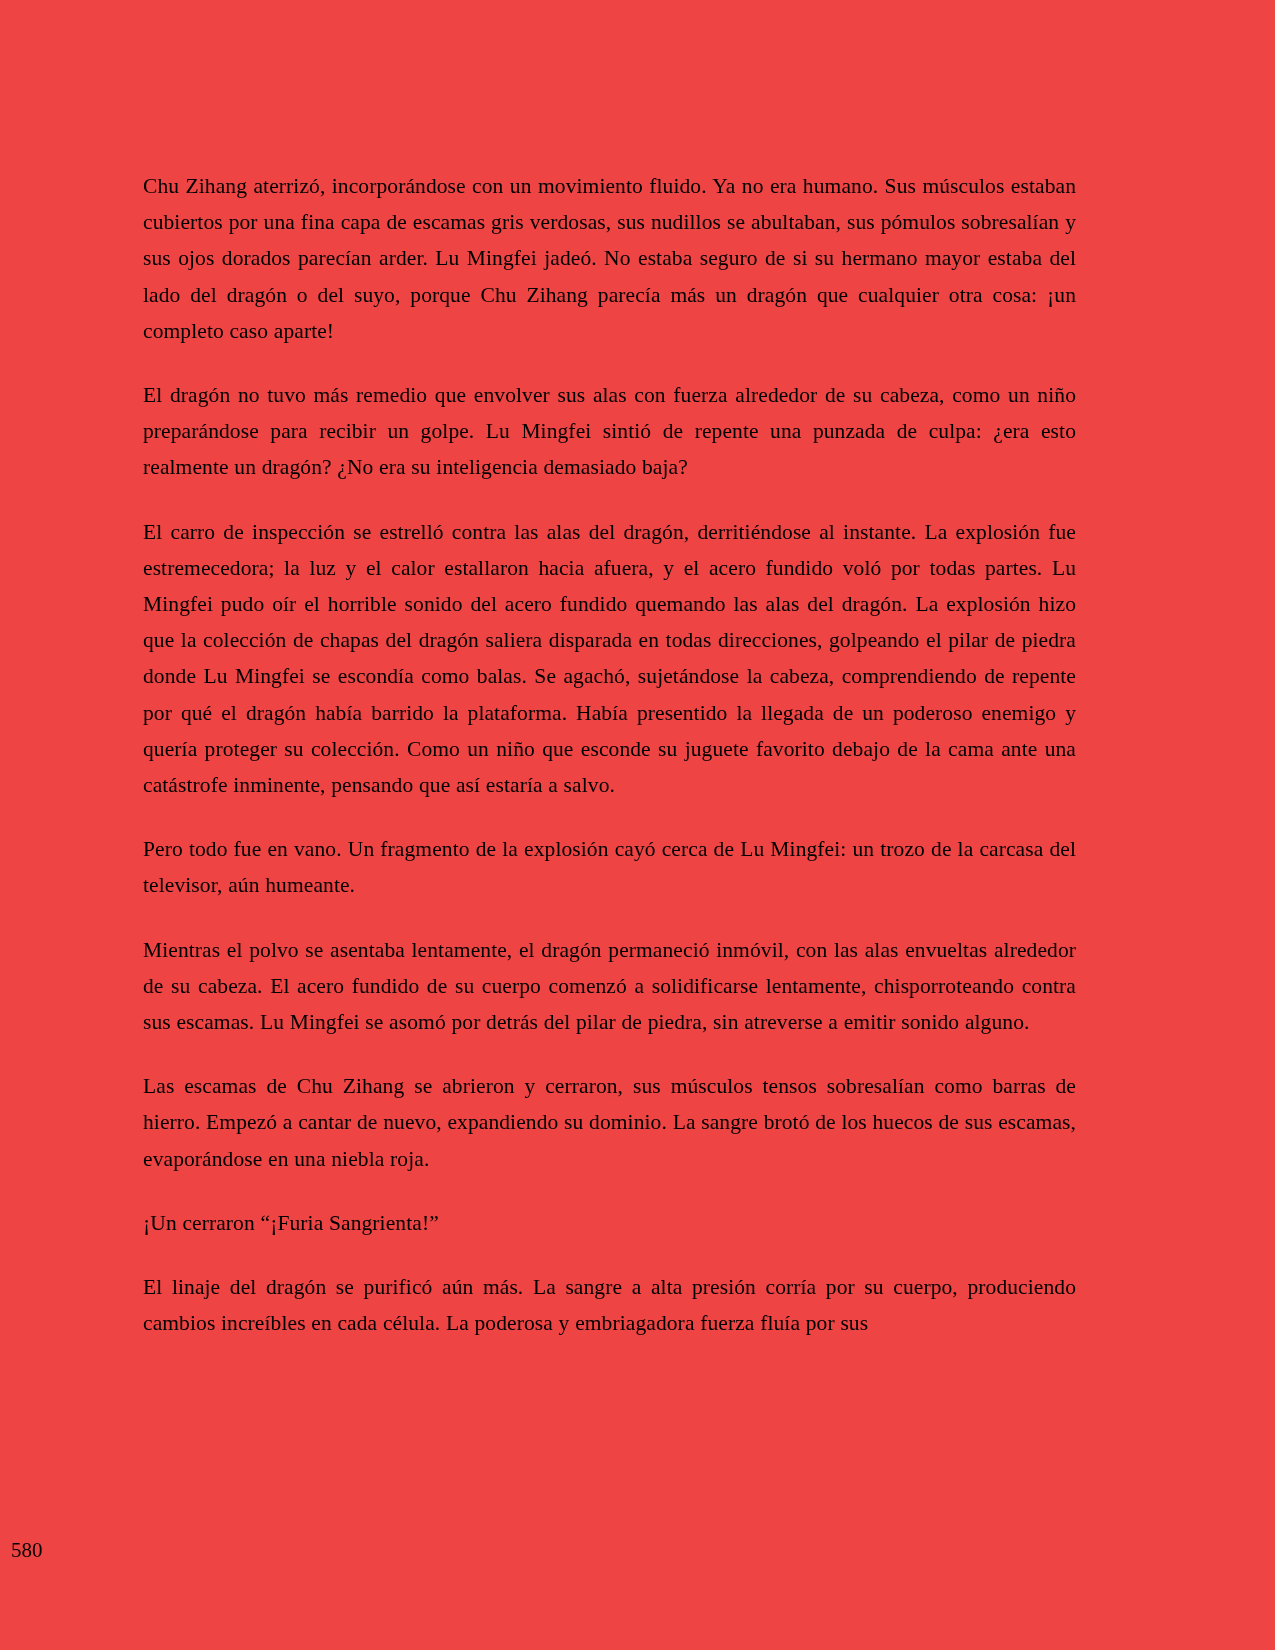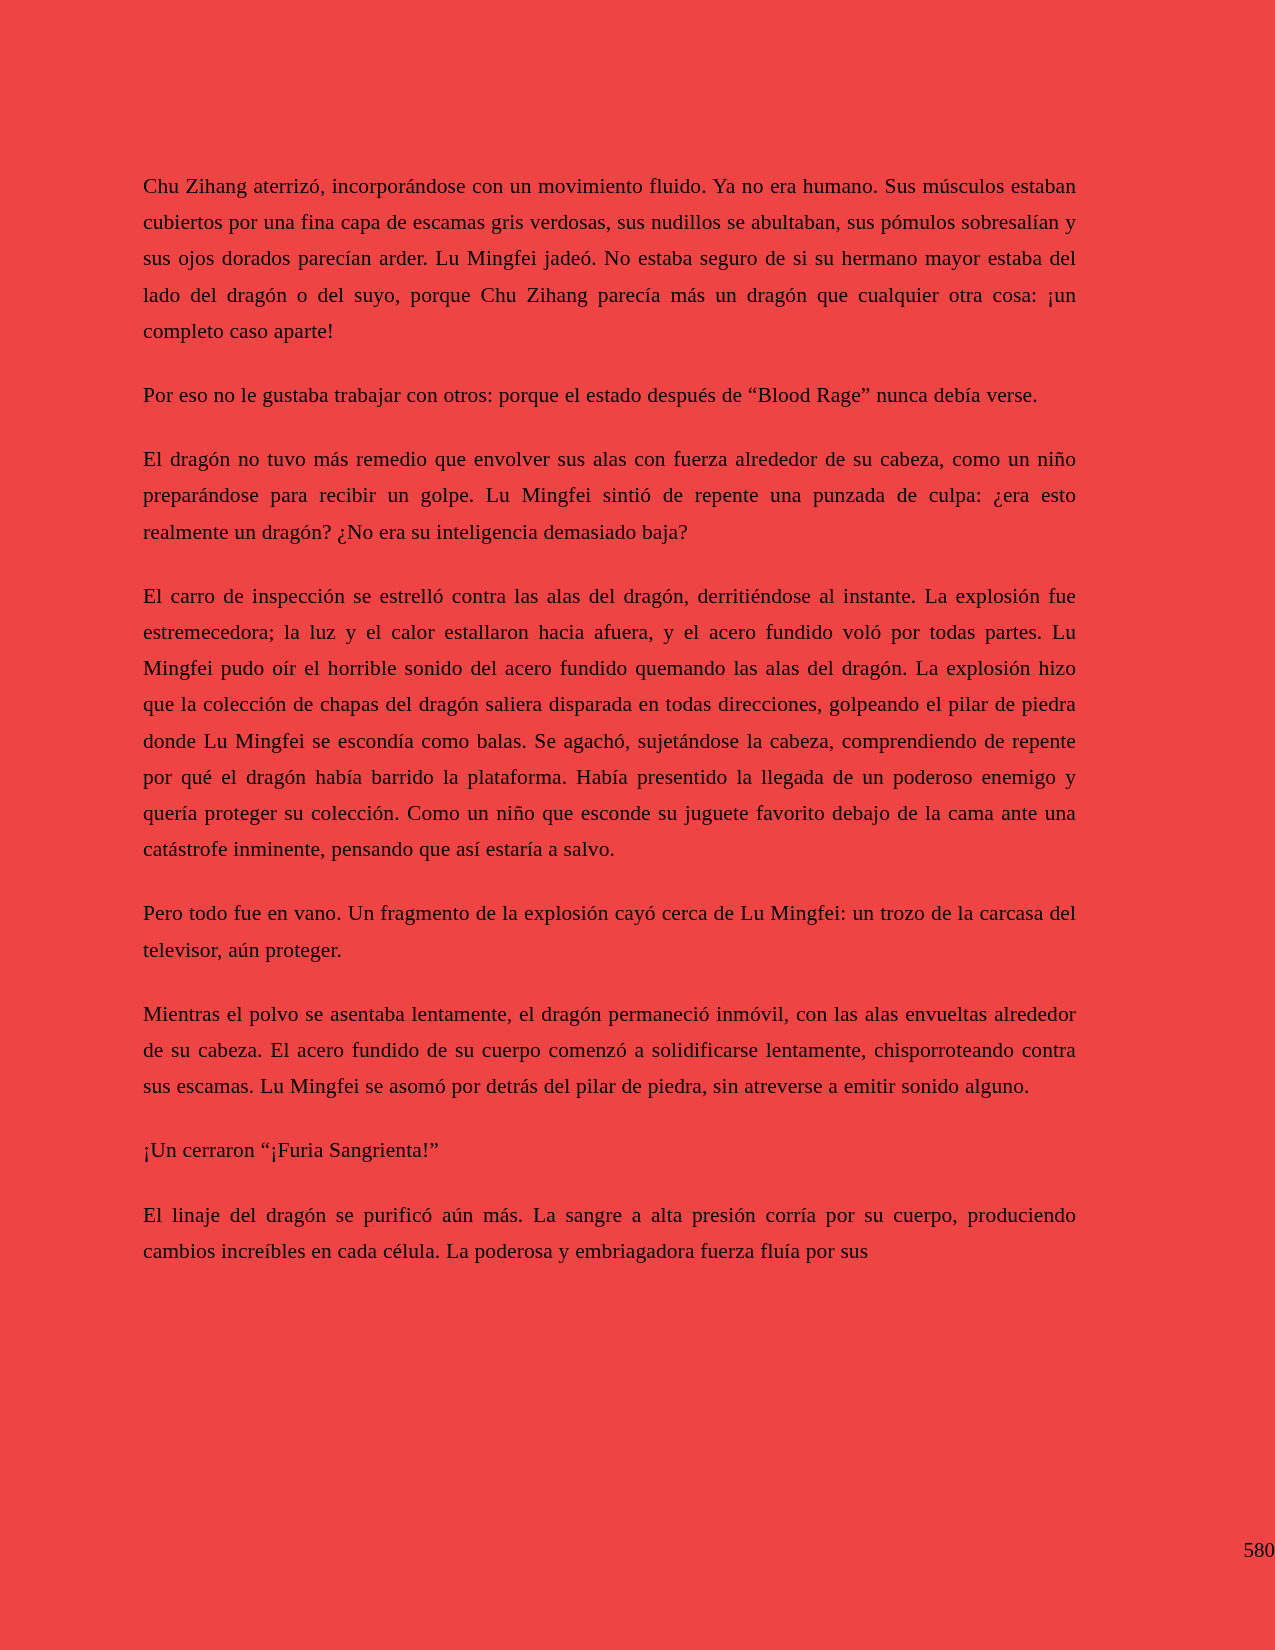--- a/index.html
+++ b/index.html
@@ -50,38 +50,38 @@
   .para:last-of-type {
     margin-bottom: 0;
     margin-top: 13px;
   }
 
   .page-number {
     position: absolute;
     left: 0;
     right: 0;
     top: 1537px;
-    text-align: right;
+    text-align: left;
     font-size: 21px;
     line-height: 26px;
     font-family: "Liberation Serif", "DejaVu Serif", serif;
     padding-left: 11px;
   }
 </style>
 </head>
 <body>
 
 <div class="page">
 
   <div class="text-column">
     <p class="para">Chu Zihang aterrizó, incorporándose con un movimiento fluido. Ya no era humano. Sus músculos estaban cubiertos por una fina capa de escamas gris verdosas, sus nudillos se abultaban, sus pómulos sobresalían y sus ojos dorados parecían arder. Lu Mingfei jadeó. No estaba seguro de si su hermano mayor estaba del lado del dragón o del suyo, porque Chu Zihang parecía más un dragón que cualquier otra cosa: ¡un completo caso aparte!</p>
-    <p class="para">Por eso no le gustaba trabajar con otros: porque el estado después de “Blood Rage” nunca debía verse.</p>
     <p class="para">El dragón no tuvo más remedio que envolver sus alas con fuerza alrededor de su cabeza, como un niño preparándose para recibir un golpe. Lu Mingfei sintió de repente una punzada de culpa: ¿era esto realmente un dragón? ¿No era su inteligencia demasiado baja?</p>
     <p class="para">El carro de inspección se estrelló contra las alas del dragón, derritiéndose al instante. La explosión fue estremecedora; la luz y el calor estallaron hacia afuera, y el acero fundido voló por todas partes. Lu Mingfei pudo oír el horrible sonido del acero fundido quemando las alas del dragón. La explosión hizo que la colección de chapas del dragón saliera disparada en todas direcciones, golpeando el pilar de piedra donde Lu Mingfei se escondía como balas. Se agachó, sujetándose la cabeza, comprendiendo de repente por qué el dragón había barrido la plataforma. Había presentido la llegada de un poderoso enemigo y quería proteger su colección. Como un niño que esconde su juguete favorito debajo de la cama ante una catástrofe inminente, pensando que así estaría a salvo.</p>
-    <p class="para">Pero todo fue en vano. Un fragmento de la explosión cayó cerca de Lu Mingfei: un trozo de la carcasa del televisor, aún proteger.</p>
+    <p class="para">Pero todo fue en vano. Un fragmento de la explosión cayó cerca de Lu Mingfei: un trozo de la carcasa del televisor, aún humeante.</p>
     <p class="para">Mientras el polvo se asentaba lentamente, el dragón permaneció inmóvil, con las alas envueltas alrededor de su cabeza. El acero fundido de su cuerpo comenzó a solidificarse lentamente, chisporroteando contra sus escamas. Lu Mingfei se asomó por detrás del pilar de piedra, sin atreverse a emitir sonido alguno.</p>
+    <p class="para">Las escamas de Chu Zihang se abrieron y cerraron, sus músculos tensos sobresalían como barras de hierro. Empezó a cantar de nuevo, expandiendo su dominio. La sangre brotó de los huecos de sus escamas, evaporándose en una niebla roja.</p>
     <p class="para">¡Un cerraron “¡Furia Sangrienta!”</p>
     <p class="para">El linaje del dragón se purificó aún más. La sangre a alta presión corría por su cuerpo, produciendo cambios increíbles en cada célula. La poderosa y embriagadora fuerza fluía por sus</p>
   </div>
 
   <div class="page-number">580</div>
 
 </div>
 
 </body></html>

